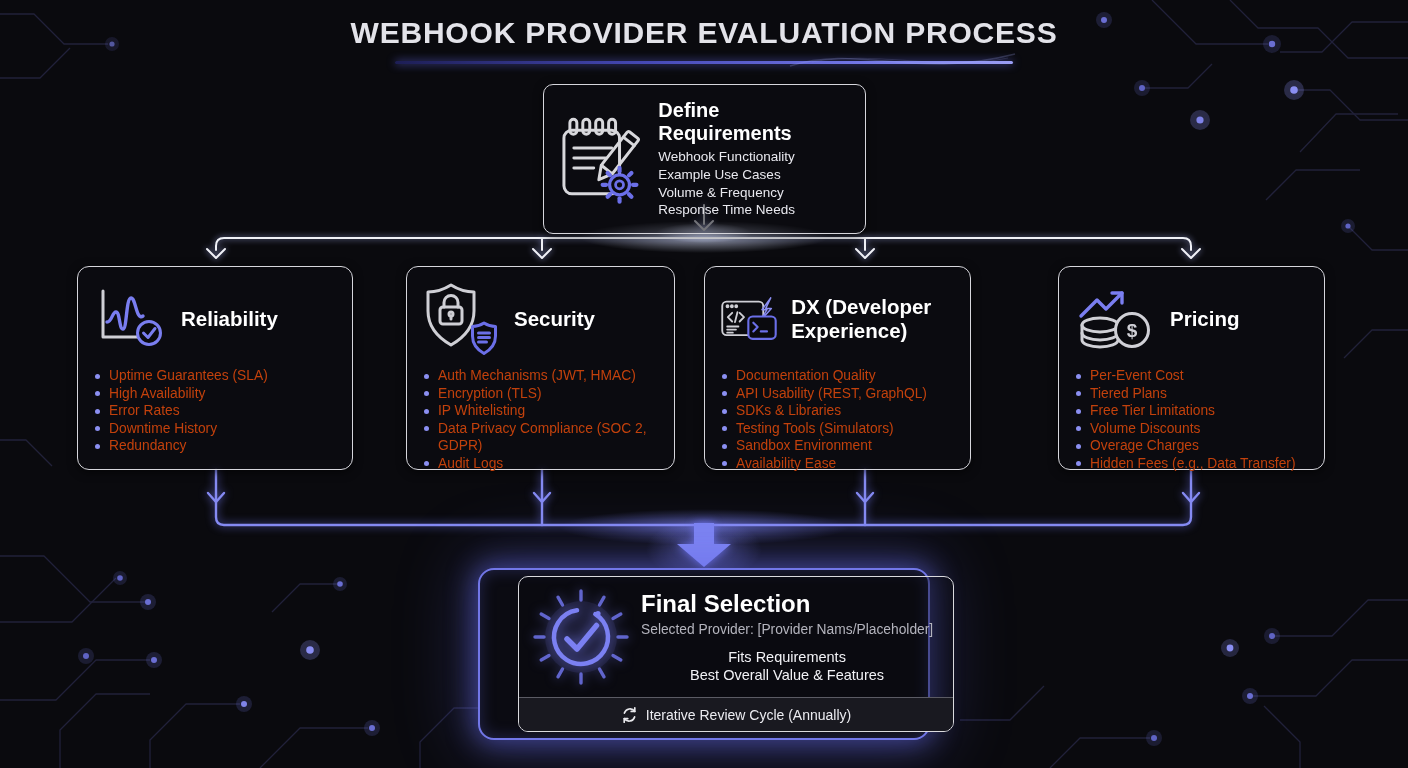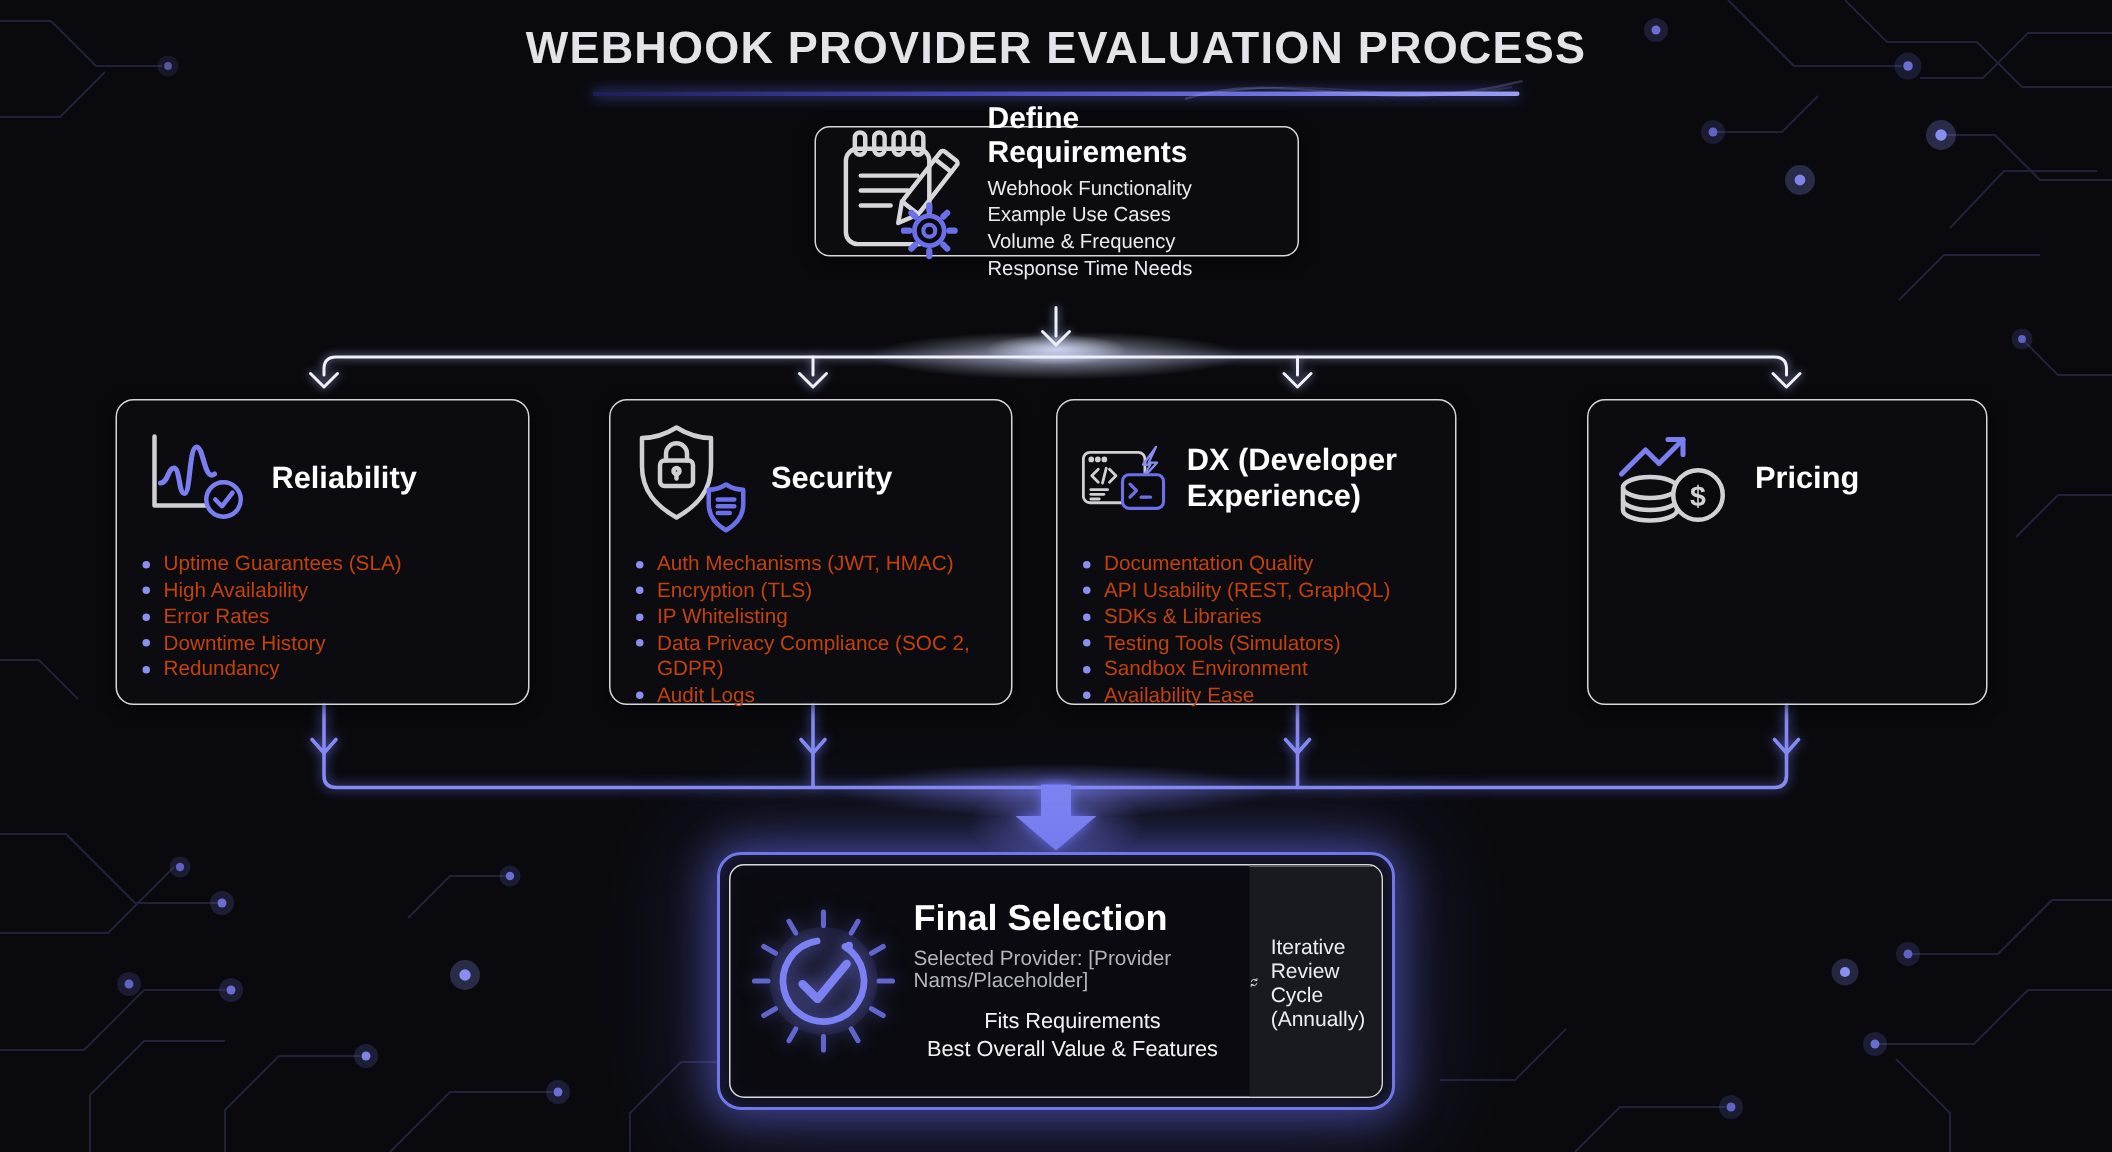--- a/index.html
+++ b/index.html
@@ -10,21 +10,21 @@
 
   .page-title{position:absolute;top:16px;left:0;width:100%;text-align:center;
     font-size:30px;font-weight:700;letter-spacing:.8px;color:#e3e3e9;}
   .title-underline{position:absolute;left:395px;top:61px;width:618px;height:3px;border-radius:2px;
     background:linear-gradient(90deg,#1d1e55,#4548b4 40%,#7276e6 75%,#9a9df4);
     box-shadow:0 0 9px rgba(100,105,230,.85);}
 
   .node{position:absolute;border:1.5px solid var(--box-border,#d6d6dc);border-radius:12px;
     background:rgba(12,12,18,.55);box-shadow:0 2px 10px rgba(0,0,0,.6);box-sizing:border-box;}
 
-  .define-node{left:543px;top:84px;width:323px;height:87px;border-radius:10px;
+  .define-node{left:543px;top:84px;width:323px;height:150px;border-radius:10px;
     display:flex;align-items:center;gap:9px;padding:0 8px 0 10px;}
   .define-text .node-title{font-size:20px;font-weight:700;color:#fff;margin-bottom:3px;}
   .plain-list{list-style:none;margin:0;padding:0;font-size:13.5px;line-height:17.6px;color:#e9e9ef;}
 
   .crit-node{top:266px;height:204px;padding:13px 16px;}
   #node-reliability{left:77px;width:276px;}
   #node-security{left:406px;width:269px;}
   #node-dx{left:704px;width:267px;}
   #node-pricing{left:1058px;width:267px;}
   .crit-header{display:flex;align-items:center;gap:13px;height:78px;}
@@ -32,21 +32,21 @@
   .bullet-list{list-style:none;margin:9px 0 0;padding:0;font-size:13.8px;line-height:17.6px;color:#c2410c;}
   .bullet-list li{position:relative;padding-left:15px;}
   .bullet-list li::before{content:"";position:absolute;left:1px;top:6.5px;width:5px;height:5px;
     border-radius:50%;background:var(--bullet,#8b8ff2);}
 
   .final-outer{position:absolute;left:478px;top:568px;width:452px;height:172px;border-radius:16px;
     border:2px solid #7277e8;background:#0b0b12;padding:6px;box-sizing:border-box;
     box-shadow:0 0 26px 5px rgba(104,110,238,.5),0 0 70px 16px rgba(104,110,238,.22),
                inset 0 0 16px rgba(104,110,238,.28);}
   .final-inner{width:100%;height:100%;border:1.5px solid #dadade;border-radius:10px;
-    display:flex;flex-direction:row;overflow:hidden;box-sizing:border-box;background:rgba(10,10,15,.4);}
+    display:flex;flex-direction:column;overflow:hidden;box-sizing:border-box;background:rgba(10,10,15,.4);margin-left:32px;}
   .final-content{flex:1;display:flex;align-items:center;gap:4px;padding:0 12px 0 6px;}
   .final-icon-wrap{flex:0 0 112px;display:flex;align-items:center;justify-content:center;}
   .final-title{font-size:24px;font-weight:700;color:#fff;}
   .final-subtitle{font-size:13.8px;color:var(--muted-text,#b4b4bd);margin-top:4px;}
   .final-points{margin-top:11px;font-size:14.5px;line-height:18.5px;color:#f2f2f6;text-align:center;}
   .final-footer{flex:0 0 33px;border-top:1px solid #5b5b64;background:#191920;
     display:flex;align-items:center;justify-content:center;gap:8px;font-size:14px;color:#ececf1;}
 
   .conn-top{filter:drop-shadow(0 0 3px rgba(175,185,255,.8));}
   .conn-bot{filter:drop-shadow(0 0 4px rgba(112,118,242,.85));}
@@ -311,20 +311,28 @@
         <g stroke="#d0d0d6" stroke-width="3" fill="none" stroke-linecap="round">
           <ellipse cx="25" cy="39" rx="18" ry="7"></ellipse>
           <path d="M7,39 V47 A18,7 0 0 0 43,47 V39"></path>
           <path d="M7,47 V54 A18,7 0 0 0 43,54 V47"></path>
         </g>
         <circle cx="57" cy="44" r="16.5" fill="#0a0a0e" stroke="#d0d0d6" stroke-width="3"></circle>
         <text x="57" y="51" text-anchor="middle" font-family="Liberation Sans, sans-serif" font-size="19" font-weight="bold" fill="#d0d0d6">$</text>
       </svg>
       <div class="crit-title">Pricing</div>
     </div>
+    <ul class="bullet-list">
+        <li>Per-Event Cost</li>
+        <li>Tiered Plans</li>
+        <li>Free Tier Limitations</li>
+        <li>Volume Discounts</li>
+        <li>Overage Charges</li>
+        <li>Hidden Fees (e.g., Data Transfer)</li>
+      </ul>
   </div>
 
   <div class="final-outer">
     <div class="final-inner">
       <div class="final-content">
         <div class="final-icon-wrap">
           <svg class="glow-icon" width="104" height="104" viewBox="0 0 104 104">
             <circle cx="52" cy="52" r="36" fill="#7b80f2" opacity=".1"></circle>
             <g stroke="#6f74ea" stroke-width="3.4" stroke-linecap="round" opacity=".85">
               <path d="M52,15 V6"></path>

